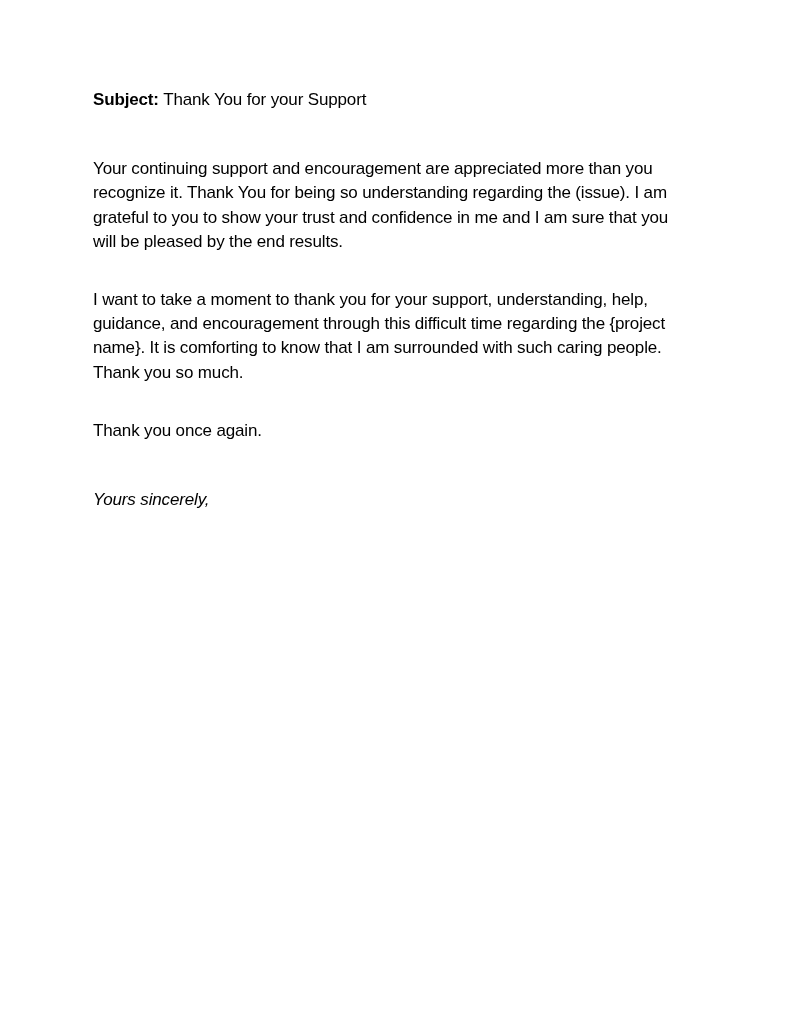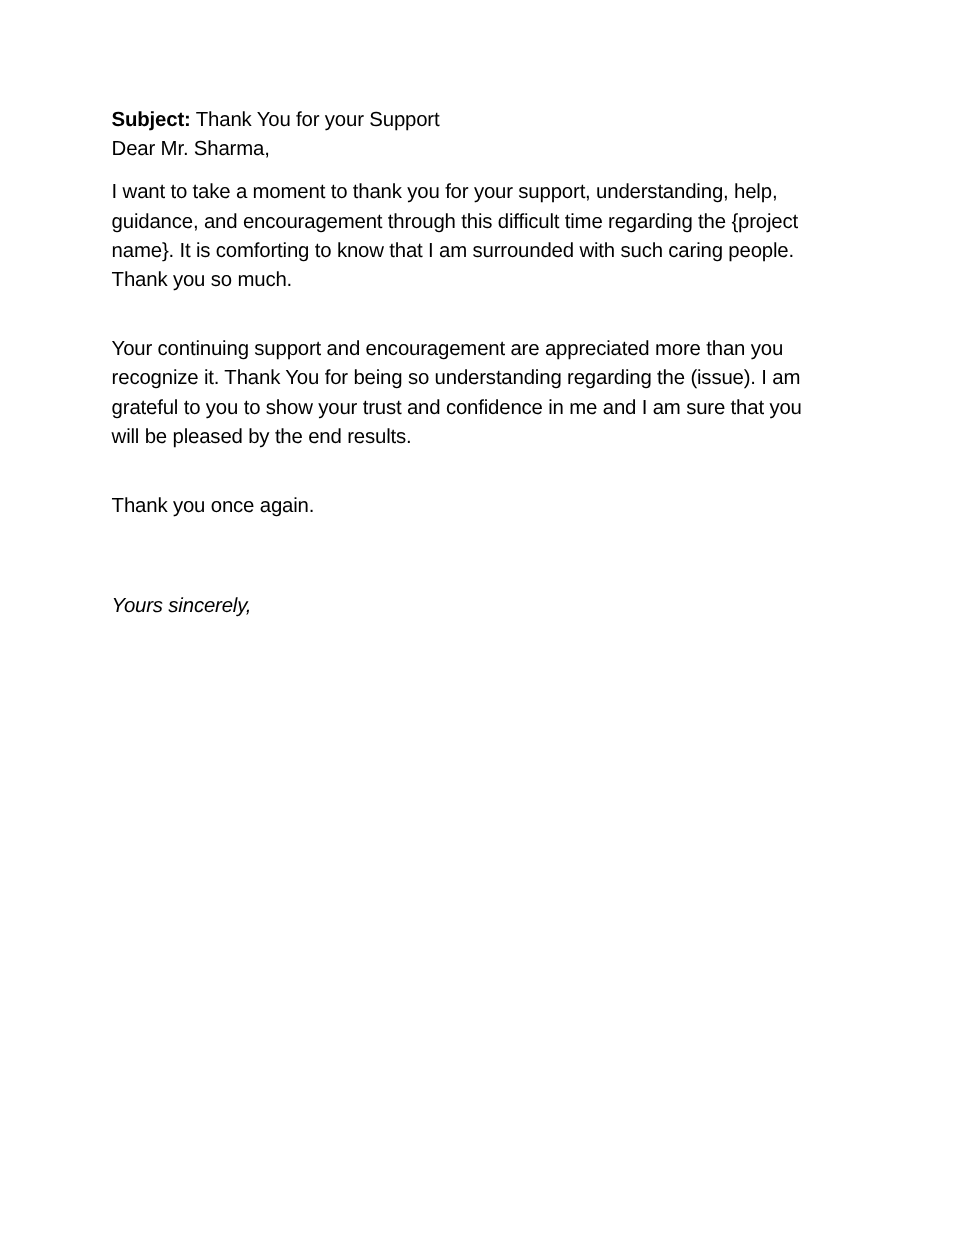--- a/index.html
+++ b/index.html
@@ -33,24 +33,24 @@
   .block {
     font-size: 17px;
     line-height: 24.2px;
     letter-spacing: -0.15px;
     color: #000000;
     text-align: left;
     white-space: normal;
   }
 
   
-  .gap-subject   { }
+  .gap-subject   { margin-bottom: 45px; }
   .gap-salutation{ margin-bottom: 12px; }
   .gap-para      { margin-bottom: 34px; }
-  .gap-closeline { margin-bottom: 59px; }
+  .gap-closeline { margin-bottom: 45px; }
   .gap-signoff   { margin-bottom: 10px; font-style: italic; }
 
   .subject-label {
     font-weight: bold;
   }
 
   .subject-line {
     font-size: 17px;
     line-height: 24.2px;
     letter-spacing: -0.15px;
@@ -58,25 +58,24 @@
 </style>
 </head>
 <body>
 
 <div class="page">
 
   <div class="letter-body">
 
     <div class="subject-line block gap-subject"><span class="subject-label">Subject:</span><span> </span><span>Thank You for your Support</span></div>
 
-    <div class="block gap-salutation">Dear Mr. Sharma,</div>
+
+    <div class="block gap-para">Your continuing support and encouragement are appreciated more than you recognize it. Thank You for being so understanding regarding the (issue). I am grateful to you to show your trust and confidence in me and I am sure that you will be pleased by the end results.</div>
 
     <div class="block gap-para">I want to take a moment to thank you for your support, understanding, help, guidance, and encouragement through this difficult time regarding the {project name}. It is comforting to know that I am surrounded with such caring people. Thank you so much.</div>
-
-    <div class="block gap-para">Your continuing support and encouragement are appreciated more than you recognize it. Thank You for being so understanding regarding the (issue). I am grateful to you to show your trust and confidence in me and I am sure that you will be pleased by the end results.</div>
 
     <div class="block gap-closeline">Thank you once again.</div>
 
     <div class="block gap-signoff">Yours sincerely,</div>
 
 
   </div>
 
 </div>
 

